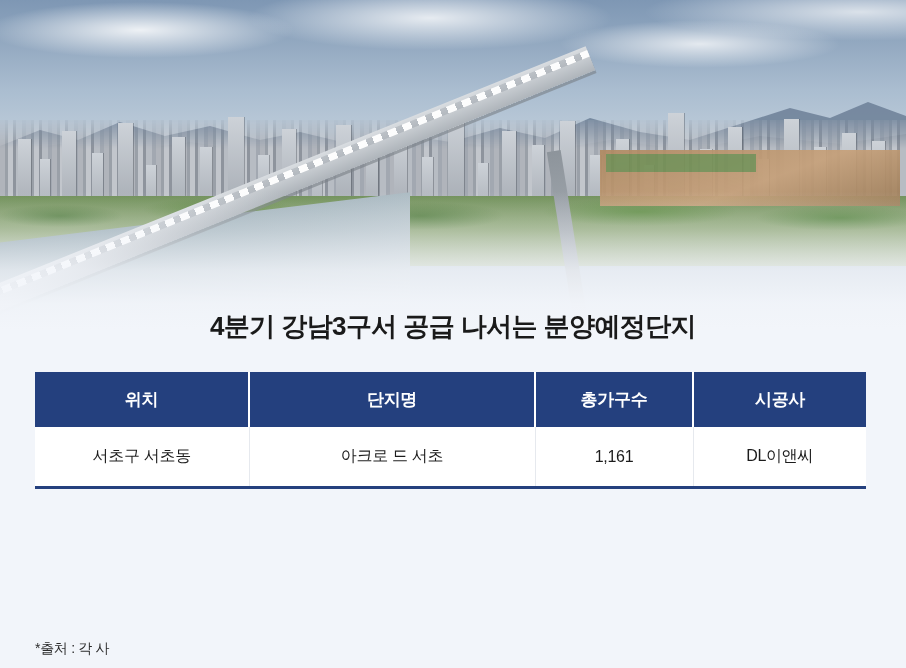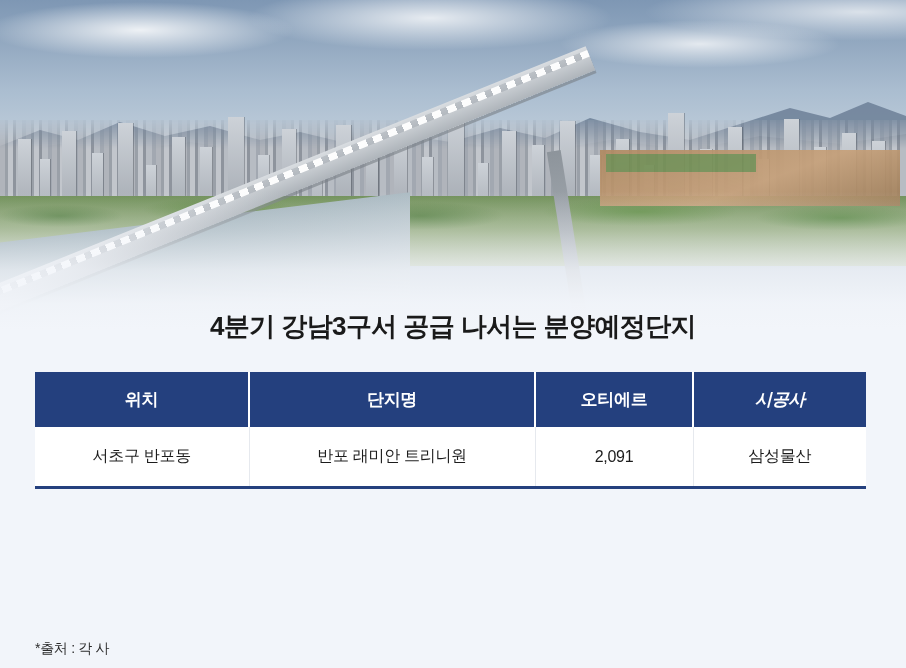--- a/index.html
+++ b/index.html
@@ -178,21 +178,21 @@
     background: #24407e;
     color: #ffffff;
     font-size: 17px;
     font-weight: bold;
     letter-spacing: -0.3px;
     height: 55px;
     padding: 0;
     text-align: center;
     border-right: 2px solid #ffffff;
   }
-  table.data thead th:last-child { border-right: none; font-style: italic; }
+  table.data thead th:last-child { border-right: none; }
 
   table.data tbody td {
     height: 59px;
     padding: 0;
     text-align: center;
     font-size: 16px;
     color: #1c1c1c;
     letter-spacing: -0.3px;
     border-right: 1px solid #e6e9ee;
     border-bottom: 1px dotted #9aa0a8;
@@ -281,30 +281,30 @@
       <colgroup>
         <col class="c-loc">
           <col class="c-name">
           <col class="c-units">
           <col class="c-build">
       </colgroup>
       <thead>
         <tr>
           <th>위치</th>
           <th>단지명</th>
-          <th>오티에르</th>
+          <th>총가구수</th>
           <th>시공사</th>
         </tr>
       </thead>
       <tbody>
         <tr>
-          <td>서초구 반포동</td>
-          <td>반포 래미안 트리니원</td>
-          <td>2,091</td>
-          <td>삼성물산</td>
+          <td>서초구 서초동</td>
+          <td>아크로 드 서초</td>
+          <td>1,161</td>
+          <td>DL이앤씨</td>
         </tr>
       </tbody>
     </table>
   </div>
 
   <div class="source">*출처 : 각 사</div>
 
 </div>
 
 </body></html>

